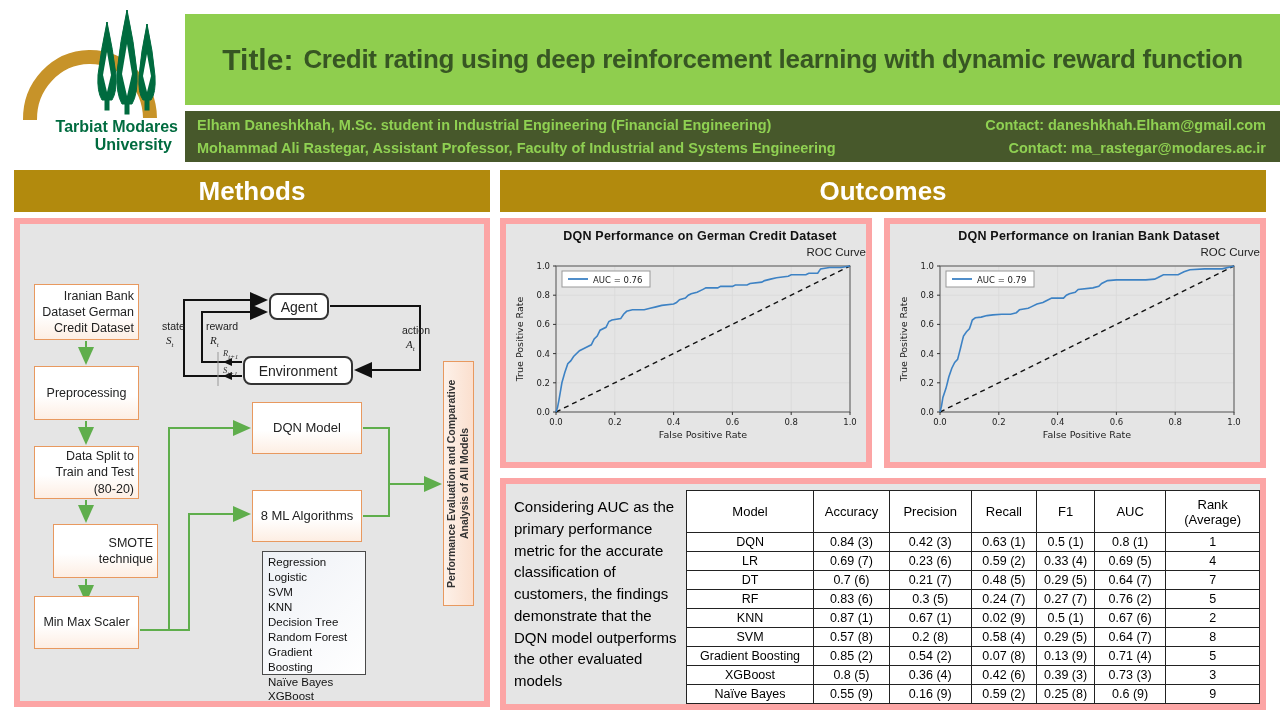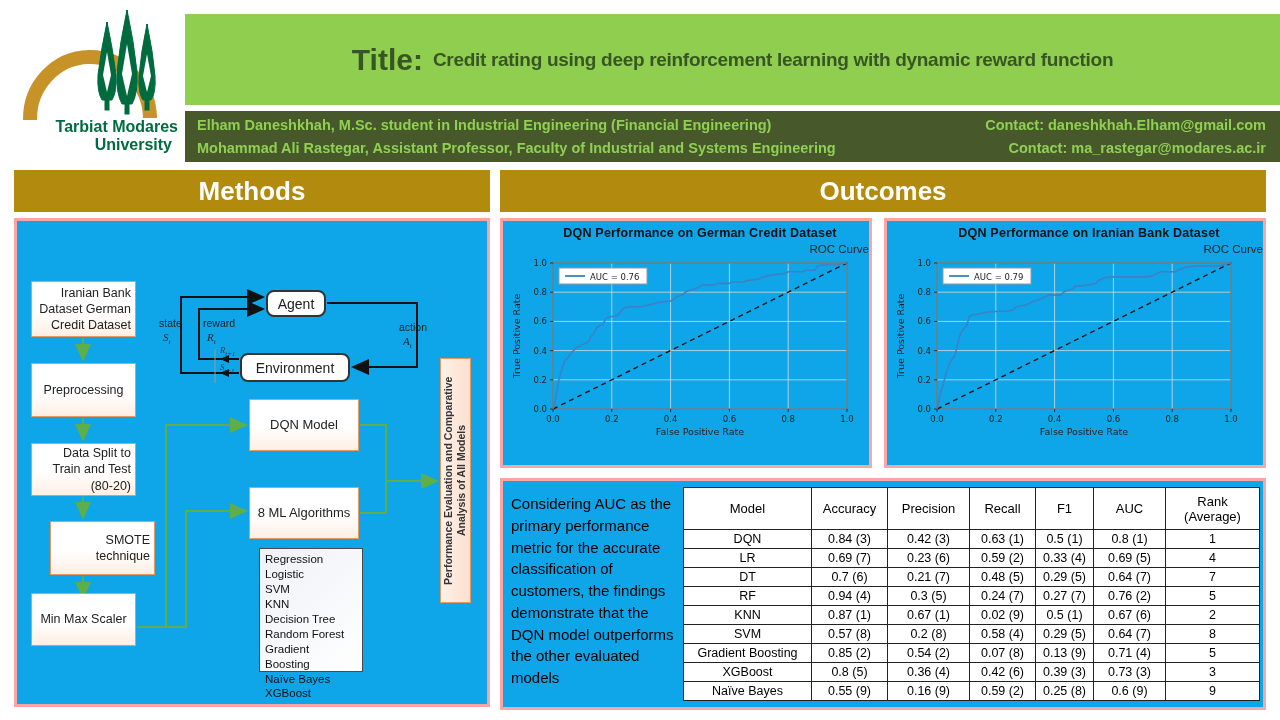--- a/index.html
+++ b/index.html
@@ -4,35 +4,35 @@
 <style>
   * { margin:0; padding:0; box-sizing:border-box; }
   html,body { width:1280px; height:720px; font-family:"Liberation Sans",sans-serif; background:#fff; }
   #slide { position:relative; width:1280px; height:720px; background:#fff; overflow:hidden; }
 
   
   #logo-block { position:absolute; left:0; top:0; width:185px; height:168px; background:#fff; }
   #title-banner { position:absolute; left:185px; top:14px; right:0; height:91px; background:#8FCE4E;
     display:flex; align-items:center; justify-content:center; }
   #title-banner .t-prefix { color:#375623; font-weight:bold; font-size:30px; margin-right:10px;text-align:right; }
-  #title-banner .t-rest { color:#375623; font-weight:bold; font-size:19px; letter-spacing:-0.3px; }
+  #title-banner .t-rest { color:#375623; font-weight:bold; font-size:26px; letter-spacing:-0.3px; }
   #authors-bar { position:absolute; left:185px; top:111px; right:0; height:51px; background:#47582B;
     display:flex; align-items:center; }
   #authors-bar .a-left { flex:1; padding-left:12px; }
   #authors-bar .a-right { width:345px; padding-right:14px; text-align:right; }
   #authors-bar div[data-name] { color:#8FD052; font-weight:bold; font-size:14.5px; line-height:1.55; white-space:nowrap; }
 
   
   .sec-header { position:absolute; top:170px; height:42px; background:#B28A0D; color:#fff;
     font-weight:bold; font-size:26px; display:flex; align-items:center; justify-content:center; }
   #methods-header { left:14px; width:476px; }
   #outcomes-header { left:500px; width:766px; }
 
   
-  .gold-panel { position:absolute; background:#0ea5e9; border:3px solid #fca5a5; }
+  .gold-panel { position:absolute; background:#e5e5e5; border:6px solid #fca5a5; }
   #methods-panel { left:14px; top:218px; width:476px; height:489px; }
   #chart-panel-0 { left:500px; top:218px; width:372px; height:250px; }
   #chart-panel-1 { left:884px; top:218px; width:382px; height:250px; }
   #results-panel { left:500px; top:478px; width:766px; height:232px; }
 
   
   .flow-box { position:absolute; border:1.5px solid #E8995F;
     background:linear-gradient(180deg,#ffffff 55%,#fdeee3 100%);
     display:flex; align-items:center; justify-content:center; text-align:right;
     font-size:12.5px; color:#222; line-height:1.3; padding:2px 4px; }
@@ -346,21 +346,21 @@
             <td data-name="table-cell">DT</td>
             <td data-name="table-cell">0.7 (6)</td>
             <td data-name="table-cell">0.21 (7)</td>
             <td data-name="table-cell">0.48 (5)</td>
             <td data-name="table-cell">0.29 (5)</td>
             <td data-name="table-cell">0.64 (7)</td>
             <td data-name="table-cell">7</td>
           </tr>
           <tr data-name="table-row">
             <td data-name="table-cell">RF</td>
-            <td data-name="table-cell">0.94 (4)</td>
+            <td data-name="table-cell">0.83 (6)</td>
             <td data-name="table-cell">0.3 (5)</td>
             <td data-name="table-cell">0.24 (7)</td>
             <td data-name="table-cell">0.27 (7)</td>
             <td data-name="table-cell">0.76 (2)</td>
             <td data-name="table-cell">5</td>
           </tr>
           <tr data-name="table-row">
             <td data-name="table-cell">KNN</td>
             <td data-name="table-cell">0.87 (1)</td>
             <td data-name="table-cell">0.67 (1)</td>

